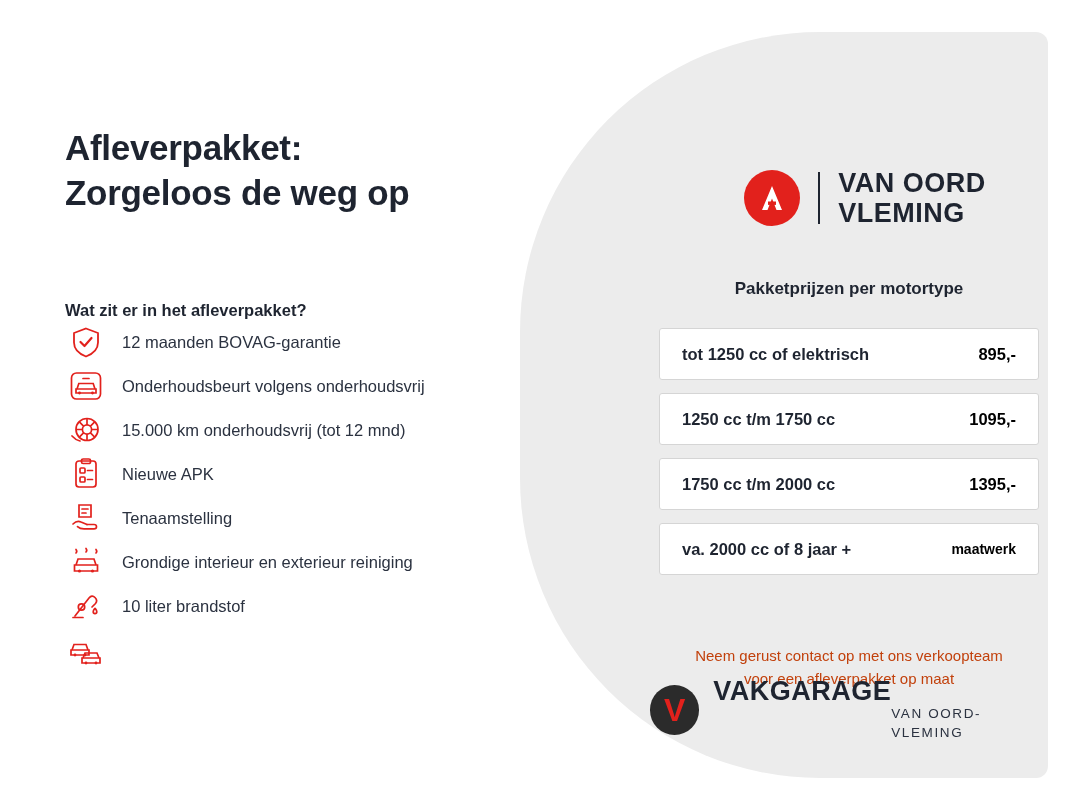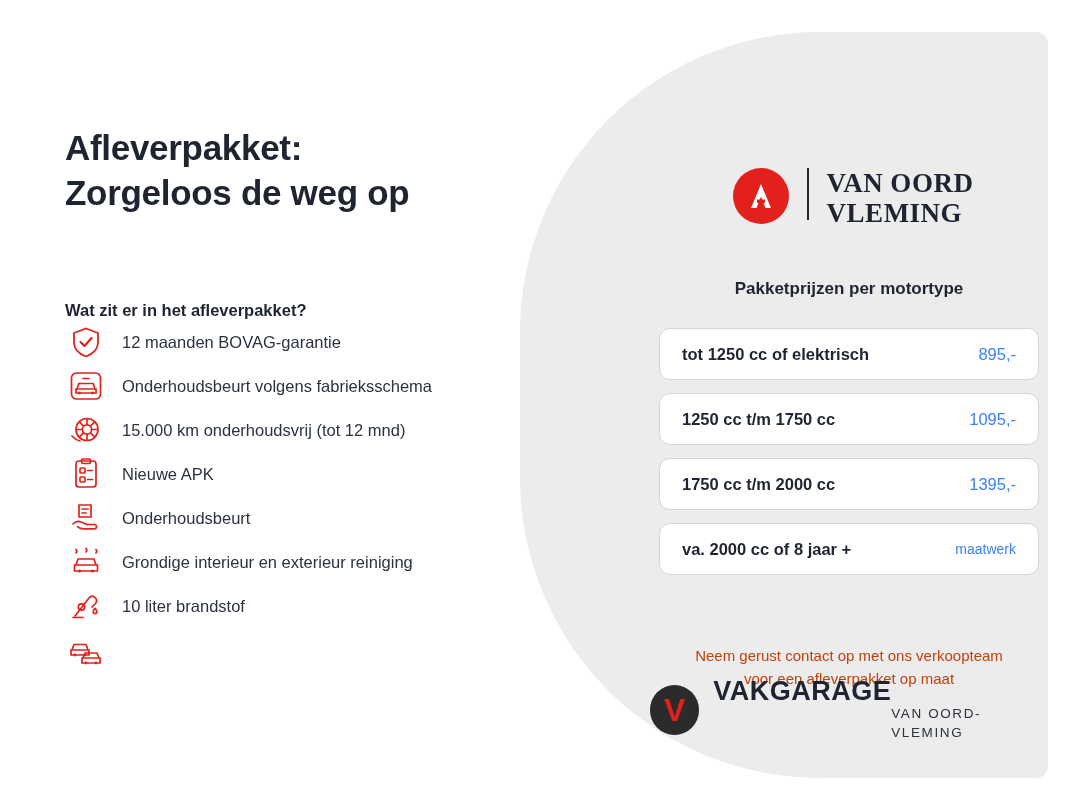--- a/index.html
+++ b/index.html
@@ -93,26 +93,25 @@
     font-size: 16.5px;
     color: #2b3240;
     padding-left: 14px;
     white-space: nowrap;
   }
 
   
   #brand-lockup {
     position: absolute;
     top: 136px;
-    left: 4px;
+    left: 16px;
     width: 398px;
     display: flex;
-    align-items: flex-start;
-    justify-content: center;
-    font-family: Liberation Serif, serif;
+    align-items: center;
+    justify-content: center;
   }
   #brand-mark {
     width: 56px;
     height: 56px;
     border-radius: 50%;
     background: #e2211c;
     display: flex;
     align-items: center;
     justify-content: center;
     color: #ffffff;
@@ -151,37 +150,37 @@
   #price-table {
     position: absolute;
     top: 296px;
     left: 9px;
     width: 380px;
   }
   .price-row {
     height: 52px;
     background: #ffffff;
     border: 1px solid #d5d5d5;
-    border-radius: 11px;
+    border-radius: 3px;
     margin-bottom: 13px;
     display: flex;
     align-items: center;
     justify-content: space-between;
     padding: 0 22px;
     box-sizing: border-box;
   }
   .price-label {
     font-size: 16.5px;
     font-weight: bold;
     color: #1e2430;
   }
   .price-value {
     font-size: 16.5px;
-    font-weight: normal;
-    color: #3b82f6;
+    font-weight: bold;
+    color: #000000;
   }
   .price-value.soft {
     font-size: 14px;
   }
 
   .panel-note {
     position: absolute;
     top: 578px;
     left: 0;
     width: 398px;
@@ -316,21 +315,21 @@
       <span class="feature-icon">
         <svg width="34" height="32" viewBox="0 0 34 32" fill="none" stroke="#e2211c" stroke-width="1.7">
           <rect x="2.5" y="3" width="29" height="26" rx="5"></rect>
           <path d="M8 19 L9.8 13.5 H24.2 L26 19"></path>
           <path d="M7 19 H27 V23 H7 Z"></path>
           <circle cx="10.5" cy="23" r="1.4" fill="#e2211c" stroke="none"></circle>
           <circle cx="23.5" cy="23" r="1.4" fill="#e2211c" stroke="none"></circle>
           <path d="M14 8.5 h6" stroke-linecap="round"></path>
         </svg>
       </span>
-      <span class="feature-label">Onderhoudsbeurt volgens fabrieksschema</span>
+      <span class="feature-label">Onderhoudsbeurt volgens onderhoudsvrij</span>
     </div>
 
     <div class="feature-row">
       <span class="feature-icon">
         <svg width="32" height="32" viewBox="0 0 32 32" fill="none" stroke="#e2211c" stroke-width="1.7">
           <circle cx="17" cy="15.5" r="11"></circle>
           <circle cx="17" cy="15.5" r="4.6"></circle>
           <path d="M17 4.5 v6.4 M17 20.1 v6.4 M6 15.5 h6.4 M21.6 15.5 H28 M9.3 7.8 l4.5 4.5 M20.2 18.7 l4.5 4.5 M24.7 7.8 l-4.5 4.5 M13.8 18.7 l-4.5 4.5"></path>
           <path d="M2 22 q3.5 4 8 5" stroke-linecap="round"></path>
         </svg>
@@ -353,21 +352,21 @@
 
     <div class="feature-row">
       <span class="feature-icon">
         <svg width="32" height="32" viewBox="0 0 32 32" fill="none" stroke="#e2211c" stroke-width="1.7">
           <path d="M9 3 h12 v12 h-12 z"></path>
           <path d="M12 7 h6 M12 11 h4" stroke-linecap="round"></path>
           <path d="M3 22 q4-4 8-2 l6 2.5" stroke-linecap="round"></path>
           <path d="M17 22.5 h7 q2.5 0 2.5 2.2 t-2.5 2.2 h-10 q-4 0-6.5-2.3" stroke-linecap="round"></path>
         </svg>
       </span>
-      <span class="feature-label">Onderhoudsbeurt</span>
+      <span class="feature-label">Tenaamstelling</span>
     </div>
 
     <div class="feature-row">
       <span class="feature-icon">
         <svg width="34" height="32" viewBox="0 0 34 32" fill="none" stroke="#e2211c" stroke-width="1.7">
           <path d="M7 3.5 q1.5 2 0 3.5 M17 2.5 q1.5 2 0 3.5 M27 3.5 q1.5 2 0 3.5" stroke-linecap="round"></path>
           <path d="M7 19 L9 13 H25 L27 19"></path>
           <path d="M5.5 19 H28.5 V25 H5.5 Z" rx="2"></path>
           <circle cx="10.5" cy="25" r="1.6" fill="#e2211c" stroke="none"></circle>
           <circle cx="23.5" cy="25" r="1.6" fill="#e2211c" stroke="none"></circle>

